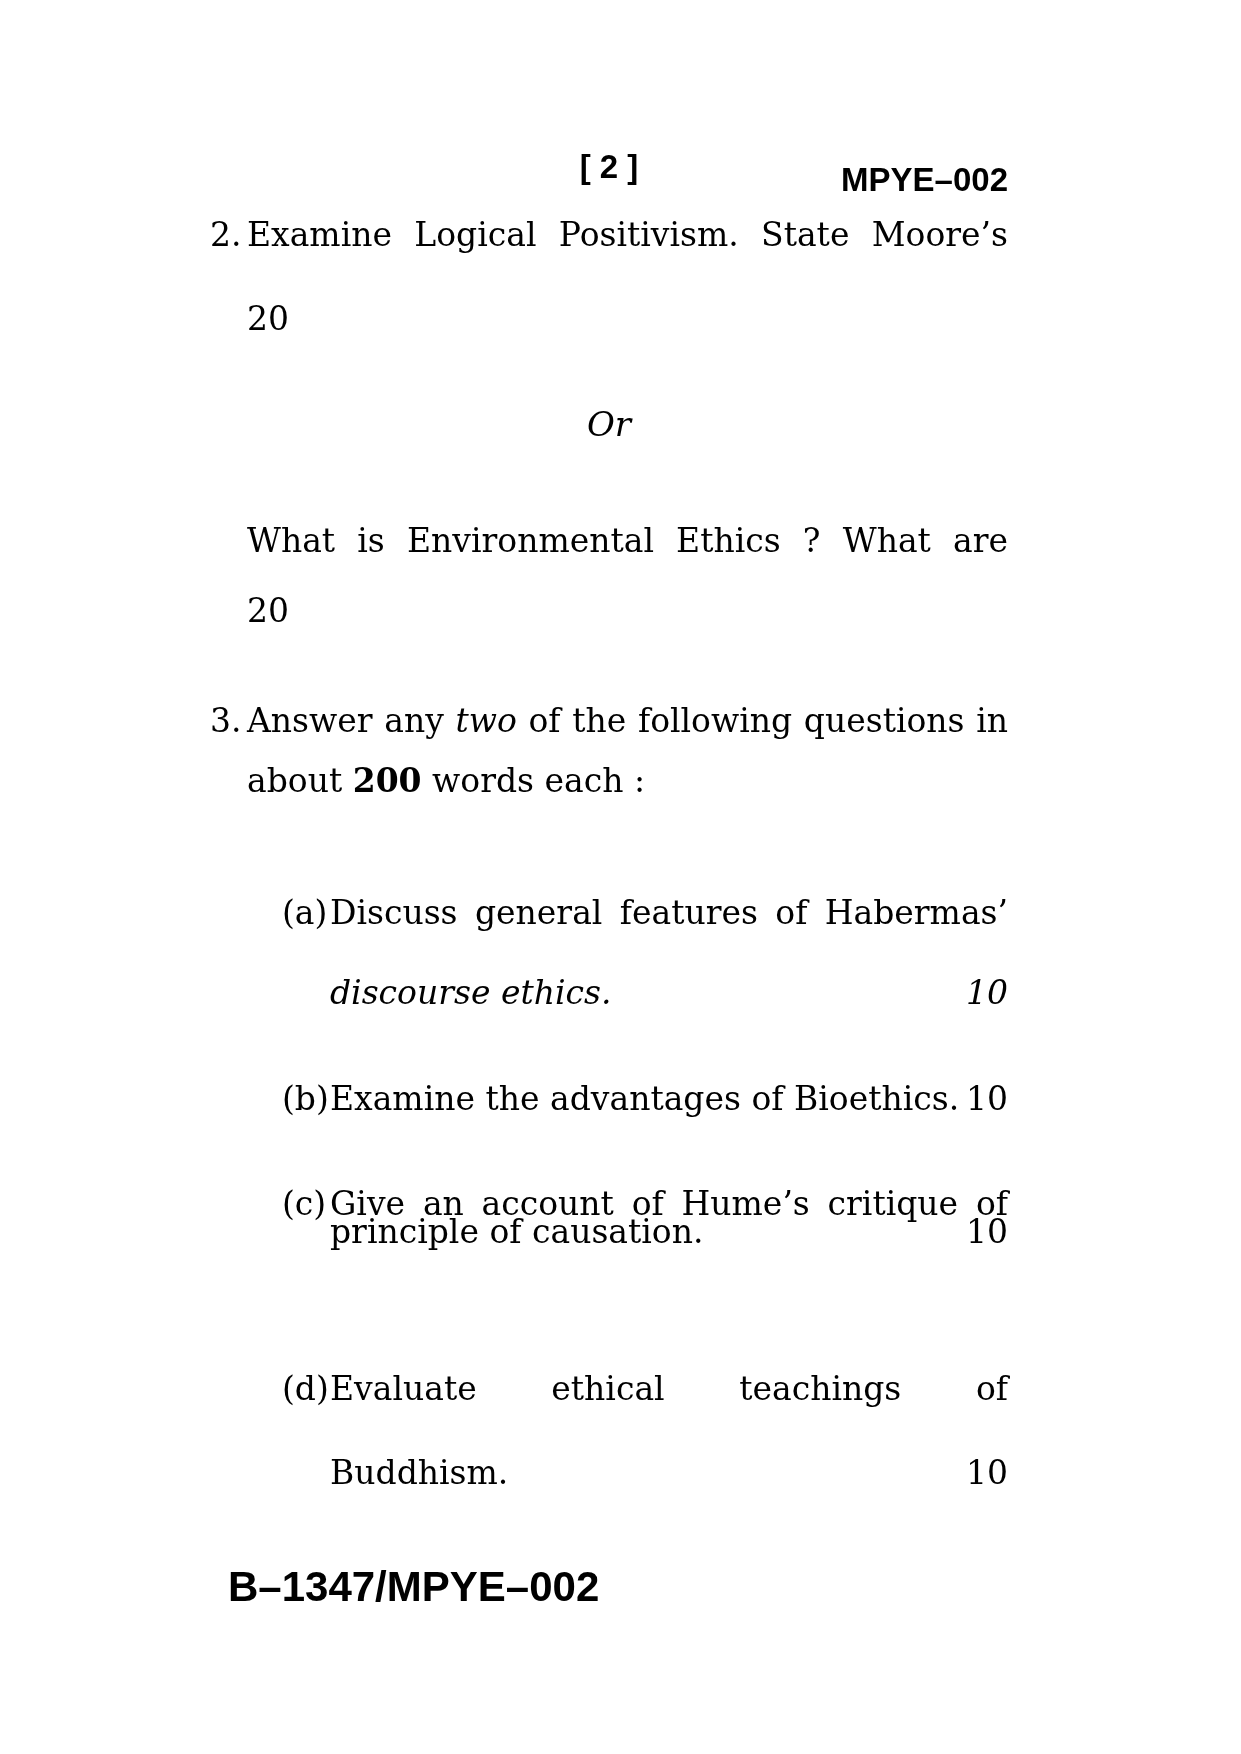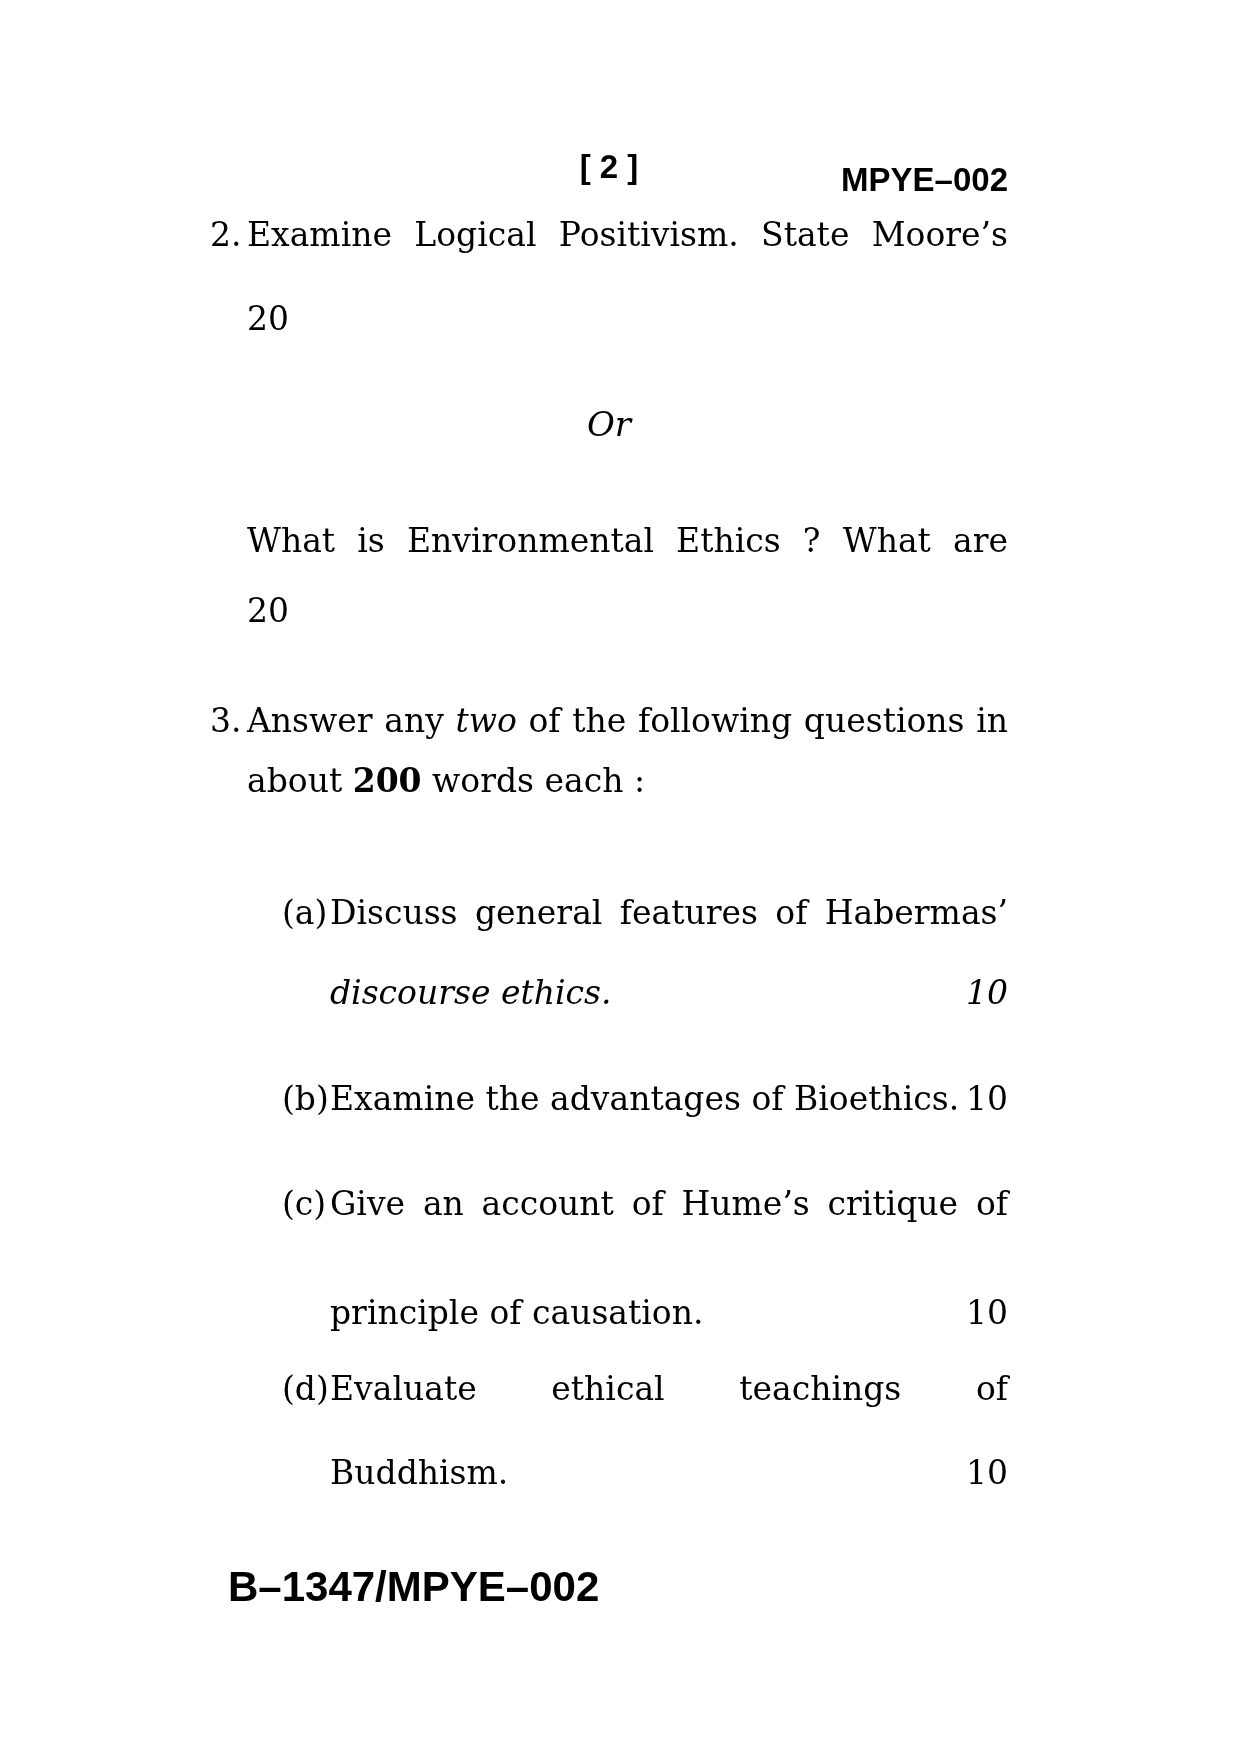--- a/index.html
+++ b/index.html
@@ -145,21 +145,21 @@
     <div class="subtext with-mark">
       <span>Examine the advantages of Bioethics.</span>
       <span class="marks">10</span>
     </div>
   </div>
 
   <div class="line" style="top:1185px;">
     <span class="sublabel">(c)</span>
     <div class="subtext just">Give an account of Hume’s critique of</div>
   </div>
-  <div class="line" style="top:1294px;text-align:right;">
+  <div class="line" style="top:1213px;text-align:right;">
     <div class="subtext with-mark">
       <span>principle of causation.</span>
       <span class="marks">10</span>
     </div>
   </div>
 
   <div class="line" style="top:1370px;">
     <span class="sublabel">(d)</span>
     <div class="subtext just">Evaluate ethical teachings of</div>
   </div>

